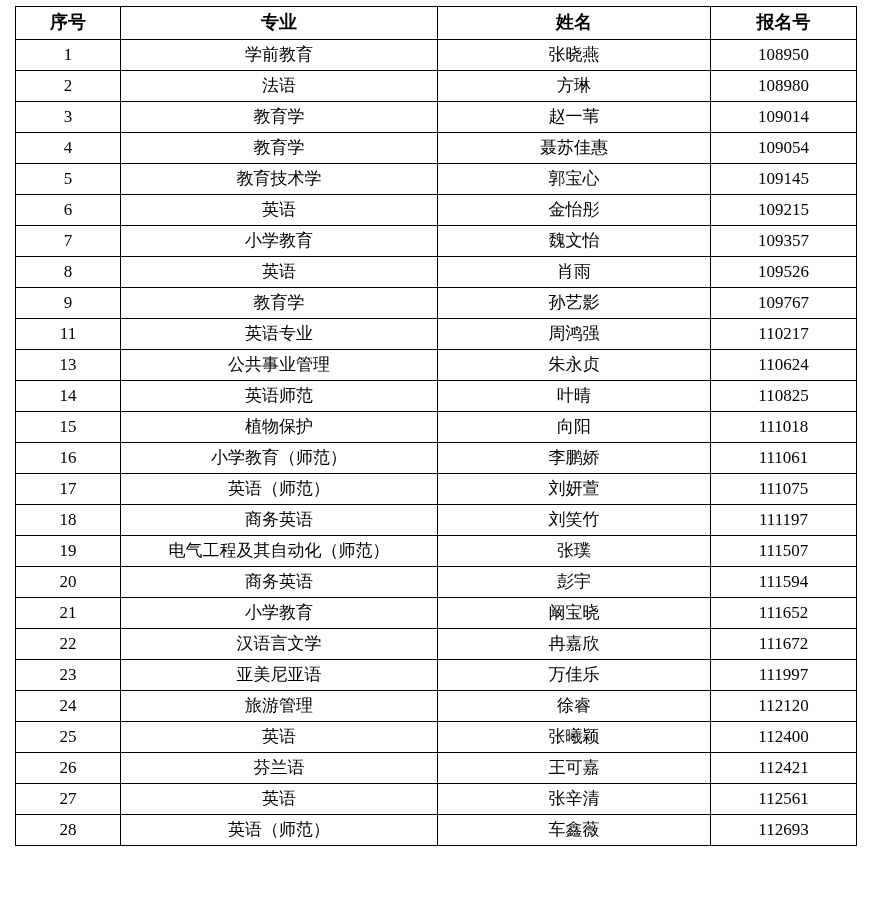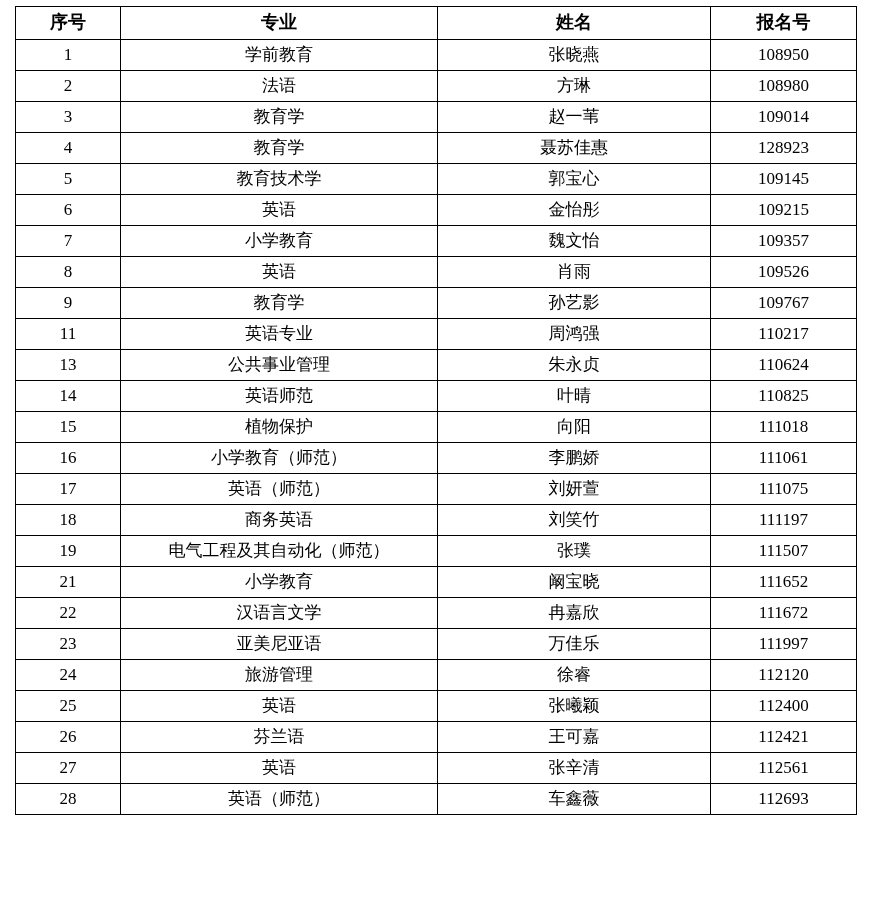--- a/index.html
+++ b/index.html
@@ -88,21 +88,21 @@
         <tr>
           <td class="cell-index">3</td>
           <td class="cell-major">教育学</td>
           <td class="cell-name">赵一苇</td>
           <td class="cell-id">109014</td>
         </tr>
         <tr>
           <td class="cell-index">4</td>
           <td class="cell-major">教育学</td>
           <td class="cell-name">聂苏佳惠</td>
-          <td class="cell-id">128923</td>
+          <td class="cell-id">109054</td>
         </tr>
         <tr>
           <td class="cell-index">5</td>
           <td class="cell-major">教育技术学</td>
           <td class="cell-name">郭宝心</td>
           <td class="cell-id">109145</td>
         </tr>
         <tr>
           <td class="cell-index">6</td>
           <td class="cell-major">英语</td>
@@ -167,20 +167,26 @@
           <td class="cell-index">18</td>
           <td class="cell-major">商务英语</td>
           <td class="cell-name">刘笑竹</td>
           <td class="cell-id">111197</td>
         </tr>
         <tr>
           <td class="cell-index">19</td>
           <td class="cell-major">电气工程及其自动化（师范）</td>
           <td class="cell-name">张璞</td>
           <td class="cell-id">111507</td>
+        </tr>
+        <tr>
+          <td class="cell-index">20</td>
+          <td class="cell-major">商务英语</td>
+          <td class="cell-name">彭宇</td>
+          <td class="cell-id">111594</td>
         </tr>
         <tr>
           <td class="cell-index">21</td>
           <td class="cell-major">小学教育</td>
           <td class="cell-name">阚宝晓</td>
           <td class="cell-id">111652</td>
         </tr>
         <tr>
           <td class="cell-index">22</td>
           <td class="cell-major">汉语言文学</td>

